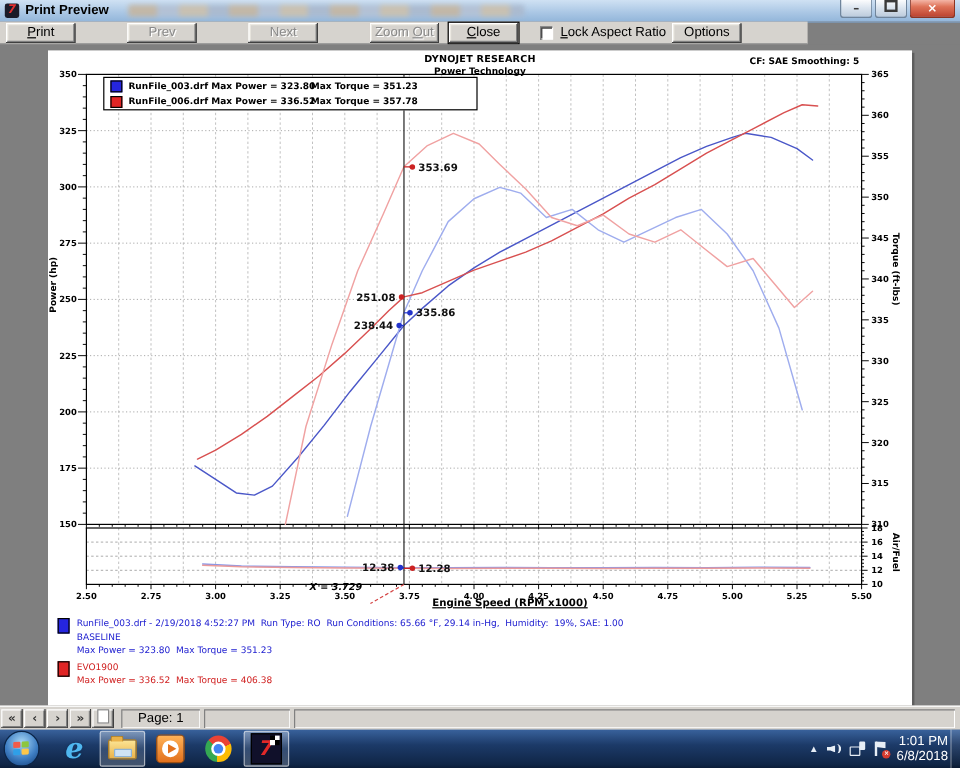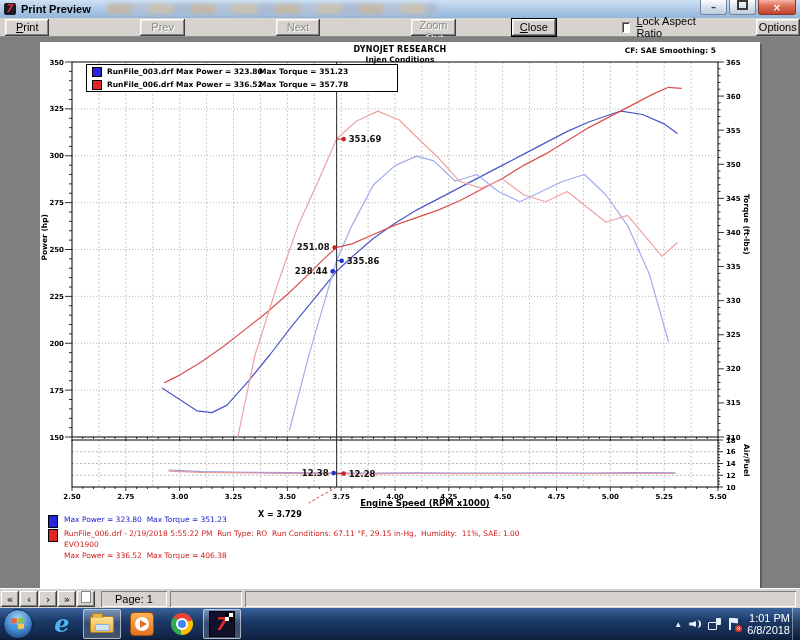--- a/index.html
+++ b/index.html
@@ -17,22 +17,22 @@
     background:repeating-linear-gradient(90deg,#c6b49c 0 24px,#b4c0d2 24px 42px,#cdbfa8 42px 66px,#aab8cc 66px 84px);
     filter:blur(2px);}
   .win-controls{position:absolute;right:4px;top:0;display:flex;gap:2px;}
   .wbtn{width:27px;height:15px;border:1px solid #70859c;border-top:none;border-radius:0 0 3px 3px;
     background:linear-gradient(#fbfcfd,#dce5ef 45%,#bccbdc);color:#3a3a3a;
     font:bold 10px/13px "DejaVu Sans",sans-serif;text-align:center;padding:0;}
   .wbtn.close{width:38px;background:linear-gradient(#f4b5a6,#de7258 40%,#bc4330);color:#fff;border-color:#8c3422;}
   .wbtn .sq{display:inline-block;width:7px;height:6px;border:2px solid #3a3a3a;vertical-align:1px;}
 
   
-  .toolbar{position:absolute;left:0;top:18px;width:800px;height:19px;background:#d6d3ce;
-    border-bottom:1px solid #8f8f8f;display:flex;align-items:center;padding:0;box-sizing:border-box;gap:48px;}
+  .toolbar{position:absolute;left:0;top:18px;width:673px;height:19px;background:#d6d3ce;
+    border-bottom:1px solid #8f8f8f;display:flex;align-items:center;padding:0;box-sizing:border-box;}
   .btn{height:17px;width:58px;margin-left:5px;background:#d6d3ce;border:none;padding:0;
     box-shadow:inset -1px -1px 0 #404040,inset 1px 1px 0 #fff,inset -2px -2px 0 #808080,inset 2px 2px 0 #ece9e2;
     font:11px "Liberation Sans",sans-serif;color:#000;}
   .btn.disabled{color:#8a8a8a;text-shadow:1px 1px 0 #ffffff;margin-left:43px;}
   .btn.default{box-shadow:0 0 0 1px #000, inset -1px -1px 0 #404040,inset 1px 1px 0 #fff,inset -2px -2px 0 #808080,inset 2px 2px 0 #ece9e2;margin-left:8px;}
   .ckgroup{display:flex;align-items:center;margin-left:18px;}
   .ckbox{width:11px;height:11px;background:#fff;box-shadow:inset 1px 1px 0 #808080,inset -1px -1px 0 #fff,inset 2px 2px 0 #404040;margin-right:6px;}
   .cklabel{font:11px "Liberation Sans",sans-serif;}
   .btn.options{}
 
@@ -151,21 +151,21 @@
       <div class="ckbox"></div>
       <span class="cklabel"><u>L</u>ock Aspect Ratio</span>
     </div>
     <button class="btn options">Options</button>
   </div>
 
   <div class="workspace">
     <div class="page">
 
       <div class="abs h1" style="left:230px;top:3px;width:260px;text-align:center;">DYNOJET RESEARCH</div>
-      <div class="abs h2" style="left:230px;top:13px;width:260px;text-align:center;">Injen Conditions</div>
+      <div class="abs h2" style="left:230px;top:13px;width:260px;text-align:center;">Power Technology</div>
       <div class="abs cf" style="left:500px;top:4px;width:176px;text-align:right;">CF: SAE  Smoothing: 5</div>
 
       <svg id="plot-svg" width="720" height="546" viewBox="0 0 720 546">
           <line x1="58.916666666666664" y1="20" x2="58.916666666666664" y2="395" stroke="#b5b5b5" stroke-dasharray="2 2" stroke-width="0.7"></line>
           <line x1="58.916666666666664" y1="398" x2="58.916666666666664" y2="445" stroke="#b5b5b5" stroke-dasharray="2 2" stroke-width="0.7"></line>
           <line x1="85.83333333333333" y1="20" x2="85.83333333333333" y2="395" stroke="#b5b5b5" stroke-dasharray="2 2" stroke-width="0.7"></line>
           <line x1="85.83333333333333" y1="398" x2="85.83333333333333" y2="445" stroke="#b5b5b5" stroke-dasharray="2 2" stroke-width="0.7"></line>
           <line x1="112.75" y1="20" x2="112.75" y2="395" stroke="#b5b5b5" stroke-dasharray="2 2" stroke-width="0.7"></line>
           <line x1="112.75" y1="398" x2="112.75" y2="445" stroke="#b5b5b5" stroke-dasharray="2 2" stroke-width="0.7"></line>
           <line x1="139.66666666666666" y1="20" x2="139.66666666666666" y2="395" stroke="#b5b5b5" stroke-dasharray="2 2" stroke-width="0.7"></line>
@@ -533,31 +533,32 @@
           <span class="lsq redbg"></span>
           <span class="ltxt part1">RunFile_006.drf Max Power = 336.52</span>
           <span class="ltxt">Max Torque = 357.78</span>
         </div>
       </div>
 
       <div class="vlabel up" style="left:0px;top:172px;">Power (hp)</div>
       <div class="vlabel" style="left:702px;top:152px;">Torque (ft-lbs)</div>
       <div class="vlabel" style="left:702px;top:402px;">Air/Fuel</div>
 
-      <div class="abs xlab" style="left:218px;top:468px;">X = 3.729</div>
+      <div class="abs xlab" style="left:218px;top:443px;font-style:italic;">X = 3.729</div>
       <div class="abs esp" style="left:285px;top:456px;width:200px;text-decoration:underline;">Engine Speed (RPM x1000)</div>
 
       <div class="runinfo">
         <div class="rgroup">
           <span class="rsq bluebg"></span>
+          <div class="rline blue">RunFile_003.drf - 2/19/2018 4:52:27 PM  Run Type: RO  Run Conditions: 65.66 °F, 29.14 in-Hg,  Humidity:  19%, SAE: 1.00</div>
+          <div class="rline blue">BASELINE</div>
           <div class="rline blue">Max Power = 323.80  Max Torque = 351.23</div>
         </div>
         <div class="rgroup">
           <span class="rsq redbg"></span>
-          <div class="rline red">RunFile_006.drf - 2/19/2018 5:55:22 PM  Run Type: RO  Run Conditions: 67.11 °F, 29.15 in-Hg,  Humidity:  11%, SAE: 1.00</div>
           <div class="rline red">EVO1900</div>
           <div class="rline red">Max Power = 336.52  Max Torque = 406.38</div>
         </div>
       </div>
     </div>
   </div>
 
   <div class="statusbar">
     <button class="sbtn">«</button>
     <button class="sbtn">‹</button>

